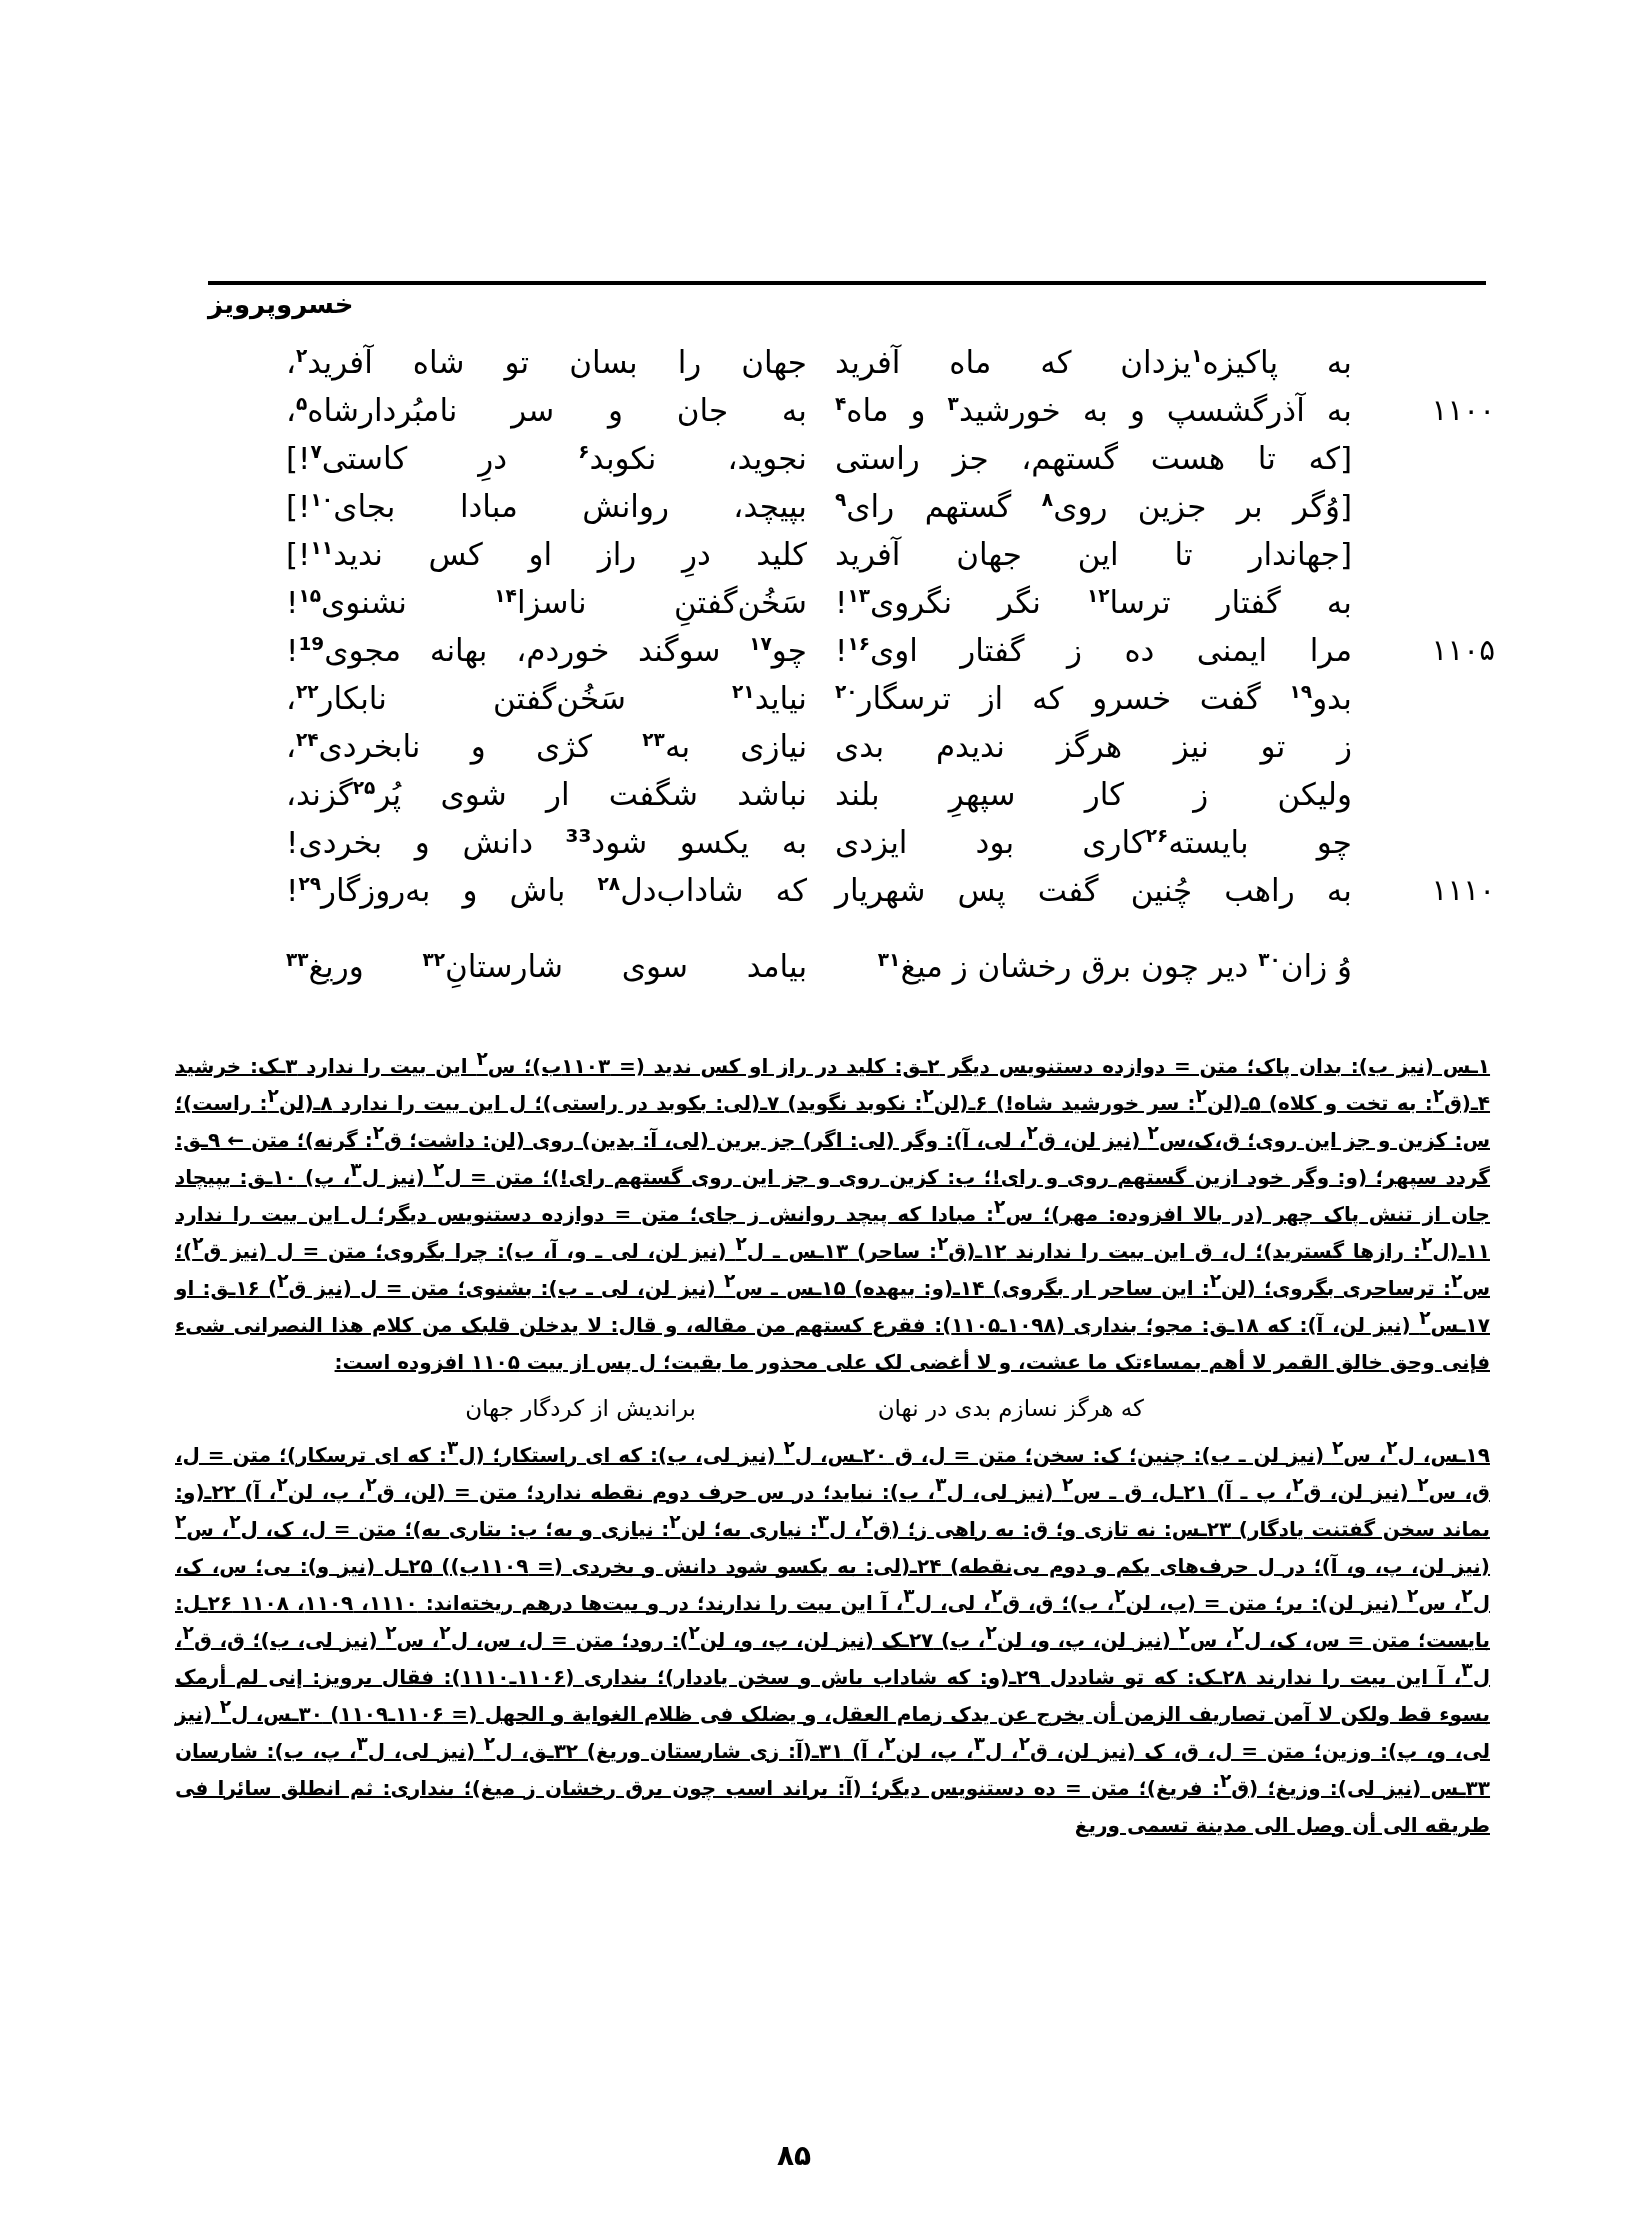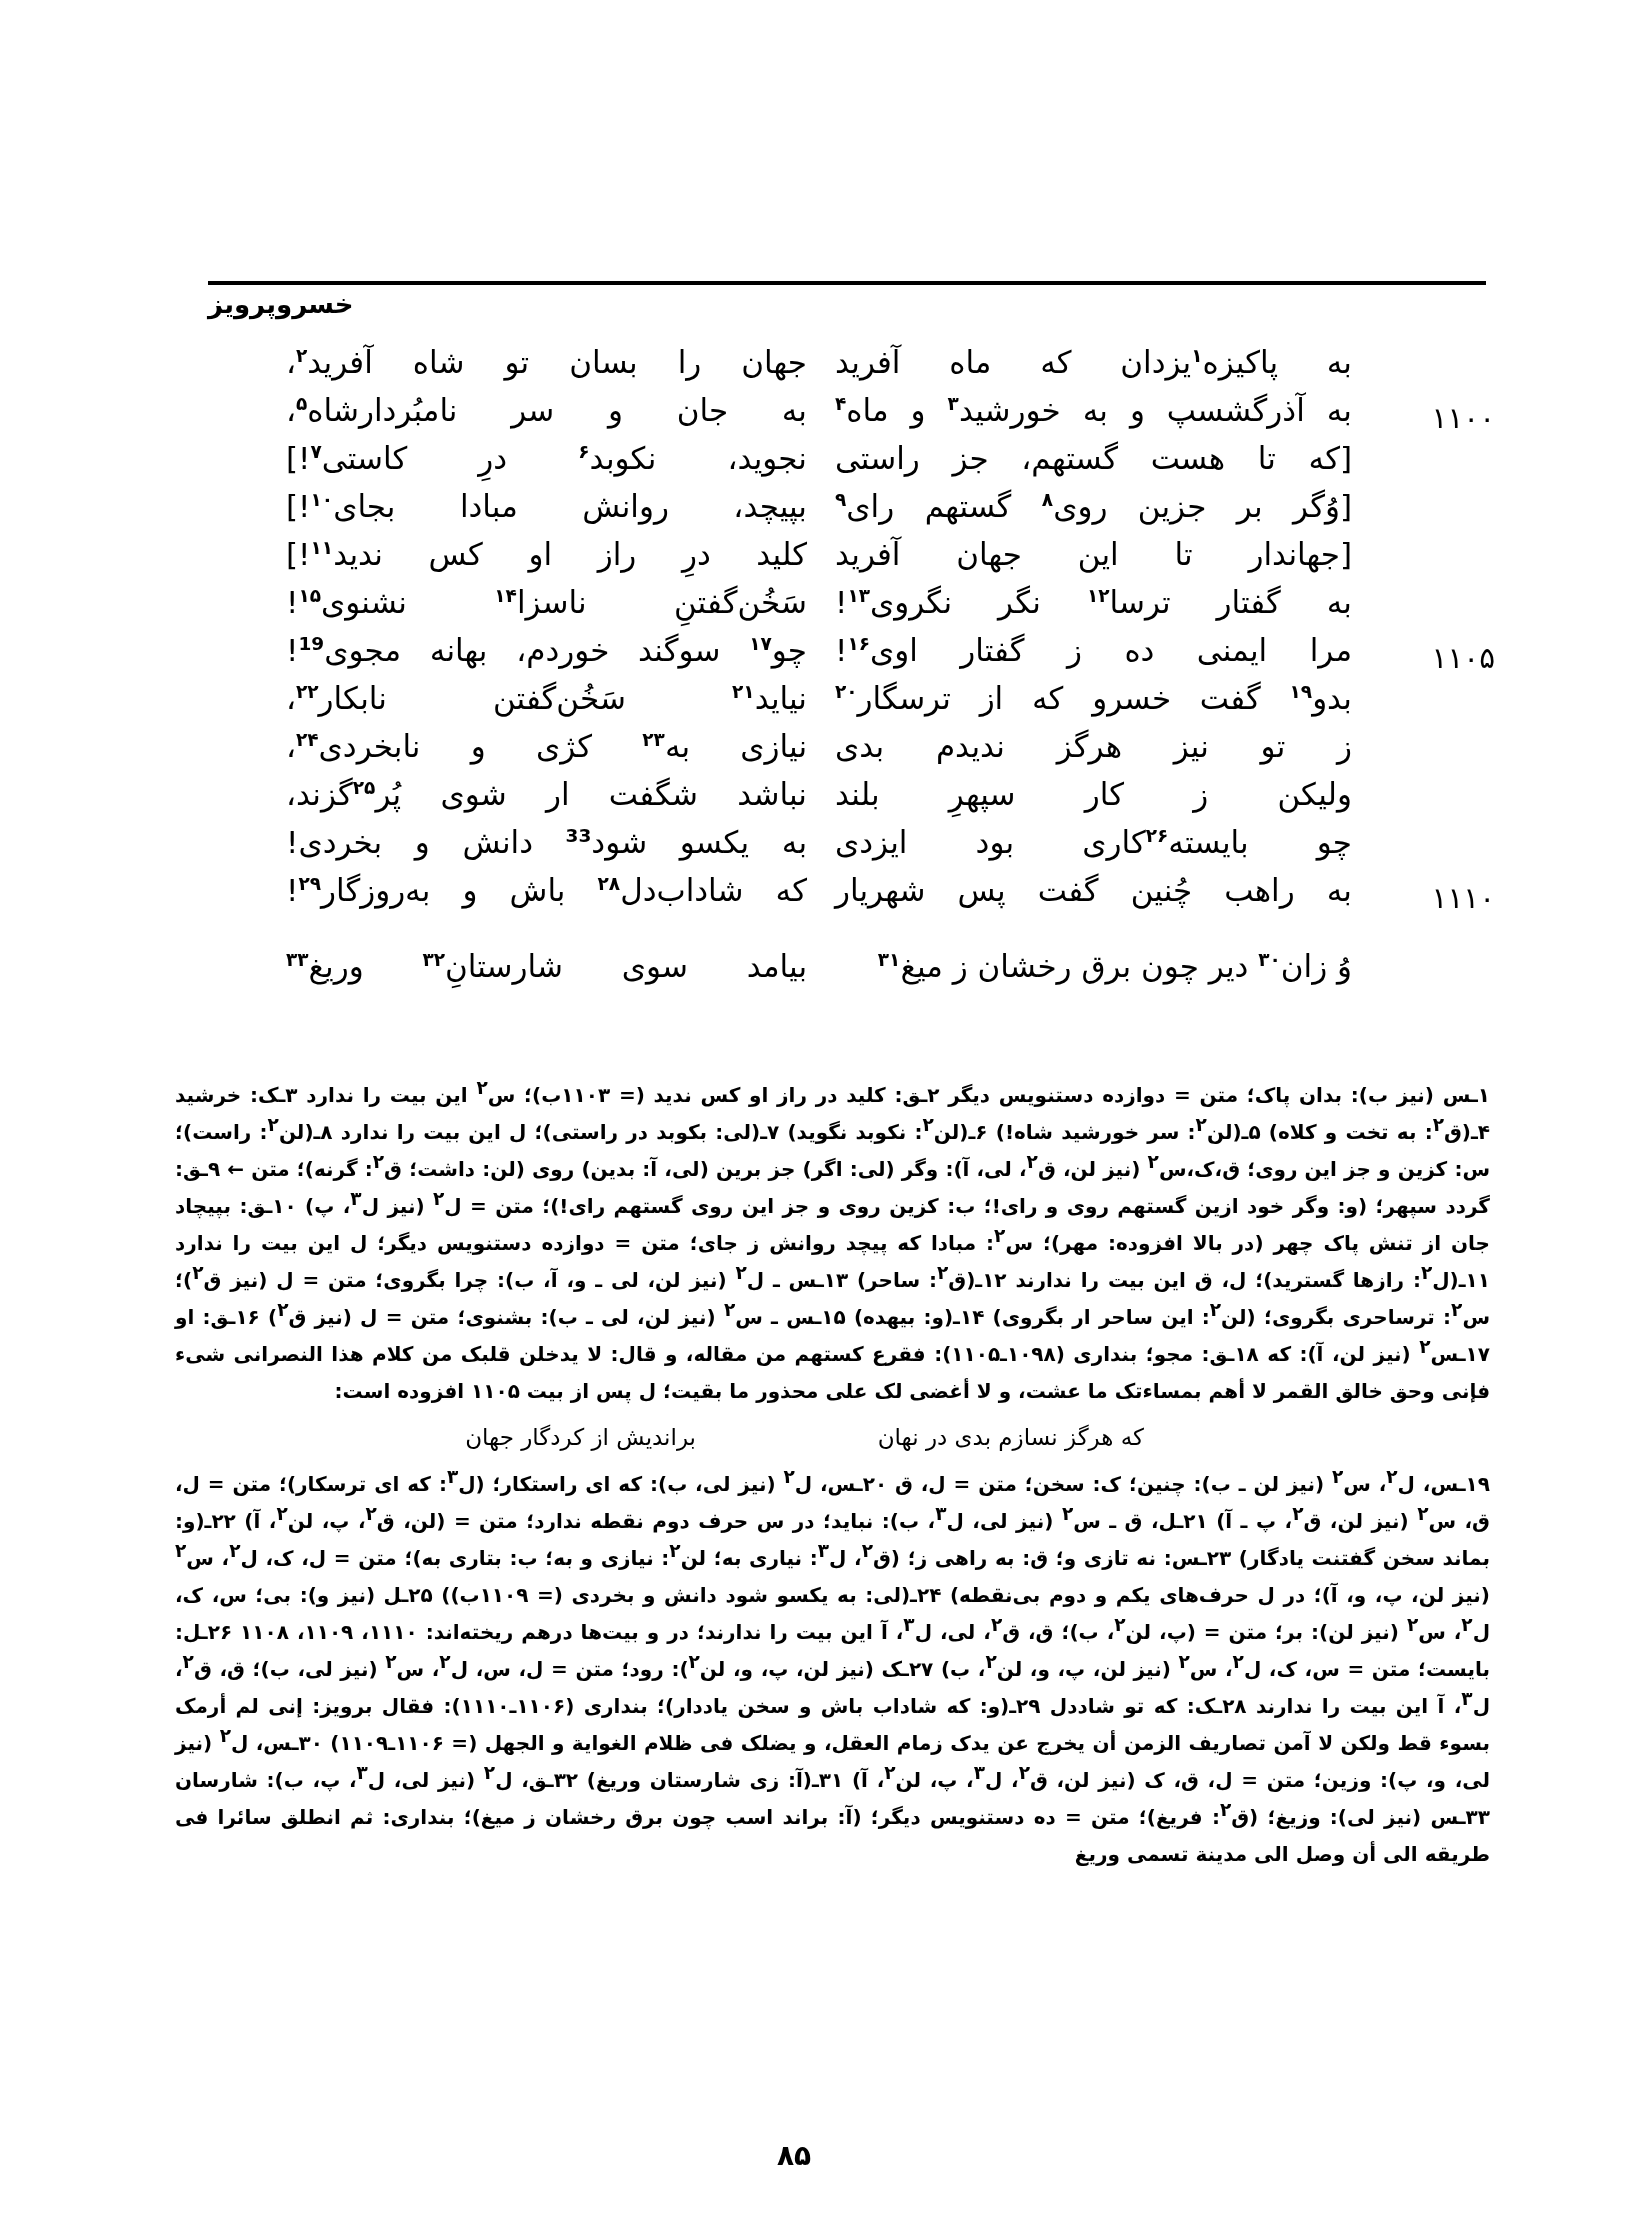--- a/index.html
+++ b/index.html
@@ -76,49 +76,50 @@
       right: 143px;   
       width: 517px;
     }
     .hemistich.left {
       right: 688px;   
       width: 521px;
     }
     .verse-num {
       position: absolute;
       right: 0;
-      top: 8px;
+      top: 0;
       width: 138px;
       text-align: right;
       font-size: 29.5px;
       line-height: 44px;
       direction: rtl;
     }
     .couplet.gap-before { margin-top: 28px; }
     .couplet.last .hemistich.right { text-align: right; text-align-last: right; }
     .couplet.last .hemistich.left { text-align: justify; }
 
     sup {
       font-size: 18.5px;
       font-weight: bold;
       vertical-align: super;
       line-height: 0;
     }
 
     
     .notes {
       position: absolute;
-      top: 1077px;
+      top: 1048px;
       left: 175px;
       width: 1315px;
       direction: rtl;
       font-size: 20px;
       font-weight: bold;
       line-height: 37px;
       text-align: justify;
+      text-decoration: underline;
     }
     .notes p {
       margin: 0;
     }
     .inline-couplet {
       position: relative;
       height: 50px;
       margin: 5.5px 0 0 0;
       font-weight: normal;
     }

